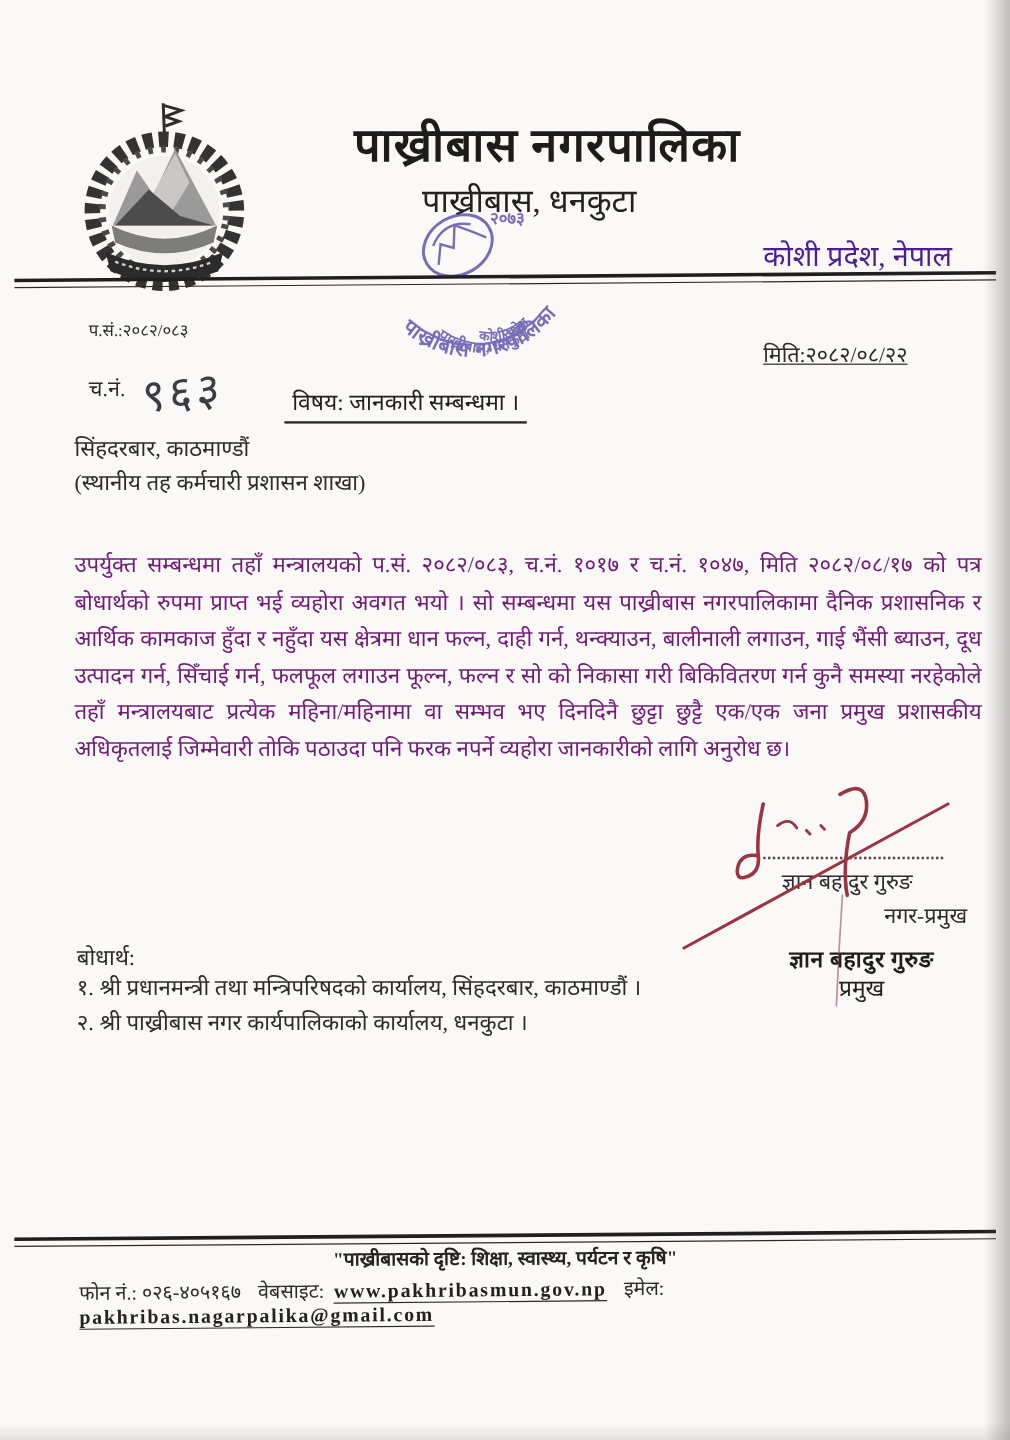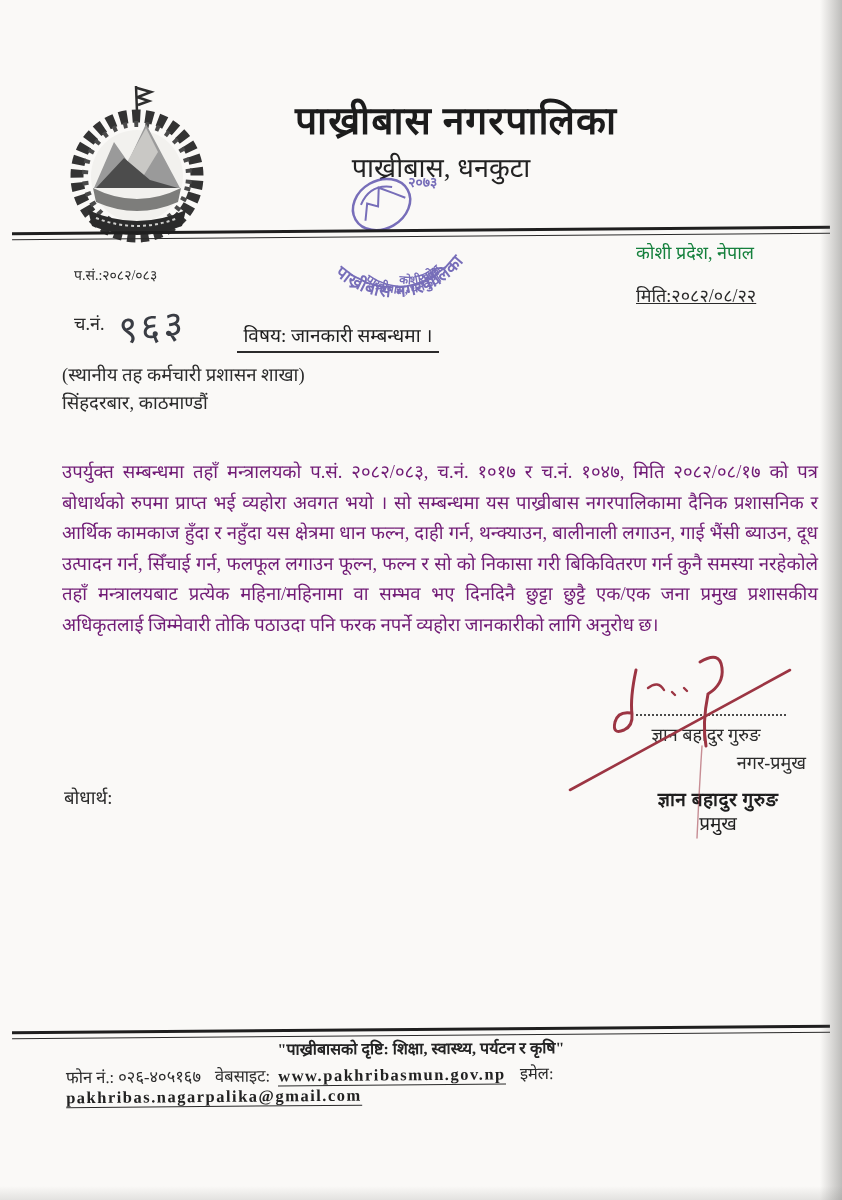--- a/index.html
+++ b/index.html
@@ -14,21 +14,21 @@
     background:linear-gradient(to right,rgba(0,0,0,0),rgba(90,90,88,.38));pointer-events:none;}
   .scan-edge-bottom{position:absolute;left:0;bottom:0;width:100%;height:14px;
     background:linear-gradient(to bottom,rgba(0,0,0,0),rgba(120,120,118,.18));pointer-events:none;}
 
   .abs{position:absolute;}
 
   .emblem{left:66px;top:84px;width:142px;height:164px;}
   .org-title{left:231px;top:92px;width:450px;text-align:center;
     font-size:39px;font-weight:bold;letter-spacing:1px;color:#1c1c1c;}
   .org-sub{left:231px;top:148px;width:420px;text-align:center;font-size:27px;color:#222;}
-  .province{left:636px;top:196px;width:180px;font-size:18px;color:#15803d;margin-top:44px;}
+  .province{left:636px;top:196px;width:180px;font-size:24px;color:#4c1d95;}
 
   .stamp{left:302px;top:152px;width:225px;height:170px;pointer-events:none;}
 
   .rule{left:12px;width:818px;height:4px;border-top:3.5px solid #1f1f1f;border-bottom:1.2px solid #2a2a2a;transform:rotate(-0.45deg);}
   .rule-top{top:229px;}
   .rule-bottom{top:1028px;}
 
   .ref-ps{left:74px;top:265px;font-size:14px;}
   .ref-ch{left:74px;top:299px;font-size:18px;}
   .ref-ch-num{display:inline-block;font-size:38px;font-weight:500;color:#3a3d44;
@@ -124,22 +124,22 @@
   <div class="abs ref-ch">
     <span>च.नं.</span><span class="ref-ch-num">९६३</span>
   </div>
   <div class="abs date">मिति:२०८२/०८/२२</div>
 
   <div class="abs subject-wrap">
     <span class="subject">विषय: जानकारी सम्बन्धमा ।</span>
   </div>
 
   <div class="abs recipient">
+    <div>सिंहदरबार, काठमाण्डौं</div>
     <div>(स्थानीय तह कर्मचारी प्रशासन शाखा)</div>
-    <div>सिंहदरबार, काठमाण्डौं</div>
   </div>
 
   <div class="abs body-par">उपर्युक्त सम्बन्धमा तहाँ मन्त्रालयको प.सं. २०८२/०८३, च.नं. १०१७ र च.नं. १०४७, मिति २०८२/०८/१७ को पत्र बोधार्थको रुपमा प्राप्त भई व्यहोरा अवगत भयो । सो सम्बन्धमा यस पाख्रीबास नगरपालिकामा दैनिक प्रशासनिक र आर्थिक कामकाज हुँदा र नहुँदा यस क्षेत्रमा धान फल्न, दाही गर्न, थन्क्याउन, बालीनाली लगाउन, गाई भैंसी ब्याउन, दूध उत्पादन गर्न, सिँचाई गर्न, फलफूल लगाउन फूल्न, फल्न र सो को निकासा गरी बिकिवितरण गर्न कुनै समस्या नरहेकोले तहाँ मन्त्रालयबाट प्रत्येक महिना/महिनामा वा सम्भव भए दिनदिनै छुट्टा छुट्टै एक/एक जना प्रमुख प्रशासकीय अधिकृतलाई जिम्मेवारी तोकि पठाउदा पनि फरक नपर्ने व्यहोरा जानकारीको लागि अनुरोध छ।</div>
 
   <svg class="abs sig-ink" viewBox="0 0 260 200">
     <g stroke="#9c3543" fill="none" stroke-linecap="round">
       <path d="M18 142 L238 22" stroke-width="2.6"></path>
       <path d="M84 22 q-6 28 -4 44 q1 12 -8 16 q-12 5 -9 -8 q3 -11 16 -9" stroke-width="3"></path>
       <path d="M96 40 q10 -8 16 2" stroke-width="2.4"></path>
       <path d="M148 14 q20 -12 22 6 q2 16 -14 26 q-6 30 -2 52" stroke-width="3"></path>
@@ -147,20 +147,24 @@
       <path d="M150 98 q-3 45 -5 92" stroke-width="1.4" opacity="0.55"></path>
     </g>
   </svg>
   <div class="abs dotted-line"></div>
   <div class="abs sig-name">ज्ञान बहादुर गुरुङ</div>
   <div class="abs sig-title">नगर-प्रमुख</div>
   <div class="abs stamp-name">ज्ञान बहादुर गुरुङ</div>
   <div class="abs stamp-title">प्रमुख</div>
 
   <div class="abs cc-label">बोधार्थ:</div>
+  <div class="abs cc-items">
+    <div>१. श्री प्रधानमन्त्री तथा मन्त्रिपरिषदको कार्यालय, सिंहदरबार, काठमाण्डौं ।</div>
+    <div>२. श्री पाख्रीबास नगर कार्यपालिकाको कार्यालय, धनकुटा ।</div>
+  </div>
 
   <div class="abs rule rule-bottom"></div>
   <div class="abs slogan">"पाख्रीबासको दृष्टि: शिक्षा, स्वास्थ्य, पर्यटन र कृषि"</div>
   <div class="abs contact">
     <span>फोन नं.: ०२६-४०५१६७</span>
     <span class="lbl">वेबसाइट:</span>
     <a class="latin">www.pakhribasmun.gov.np</a>
     <span class="lbl">इमेल:</span>
     <a class="latin">pakhribas.nagarpalika@gmail.com</a>
   </div>

